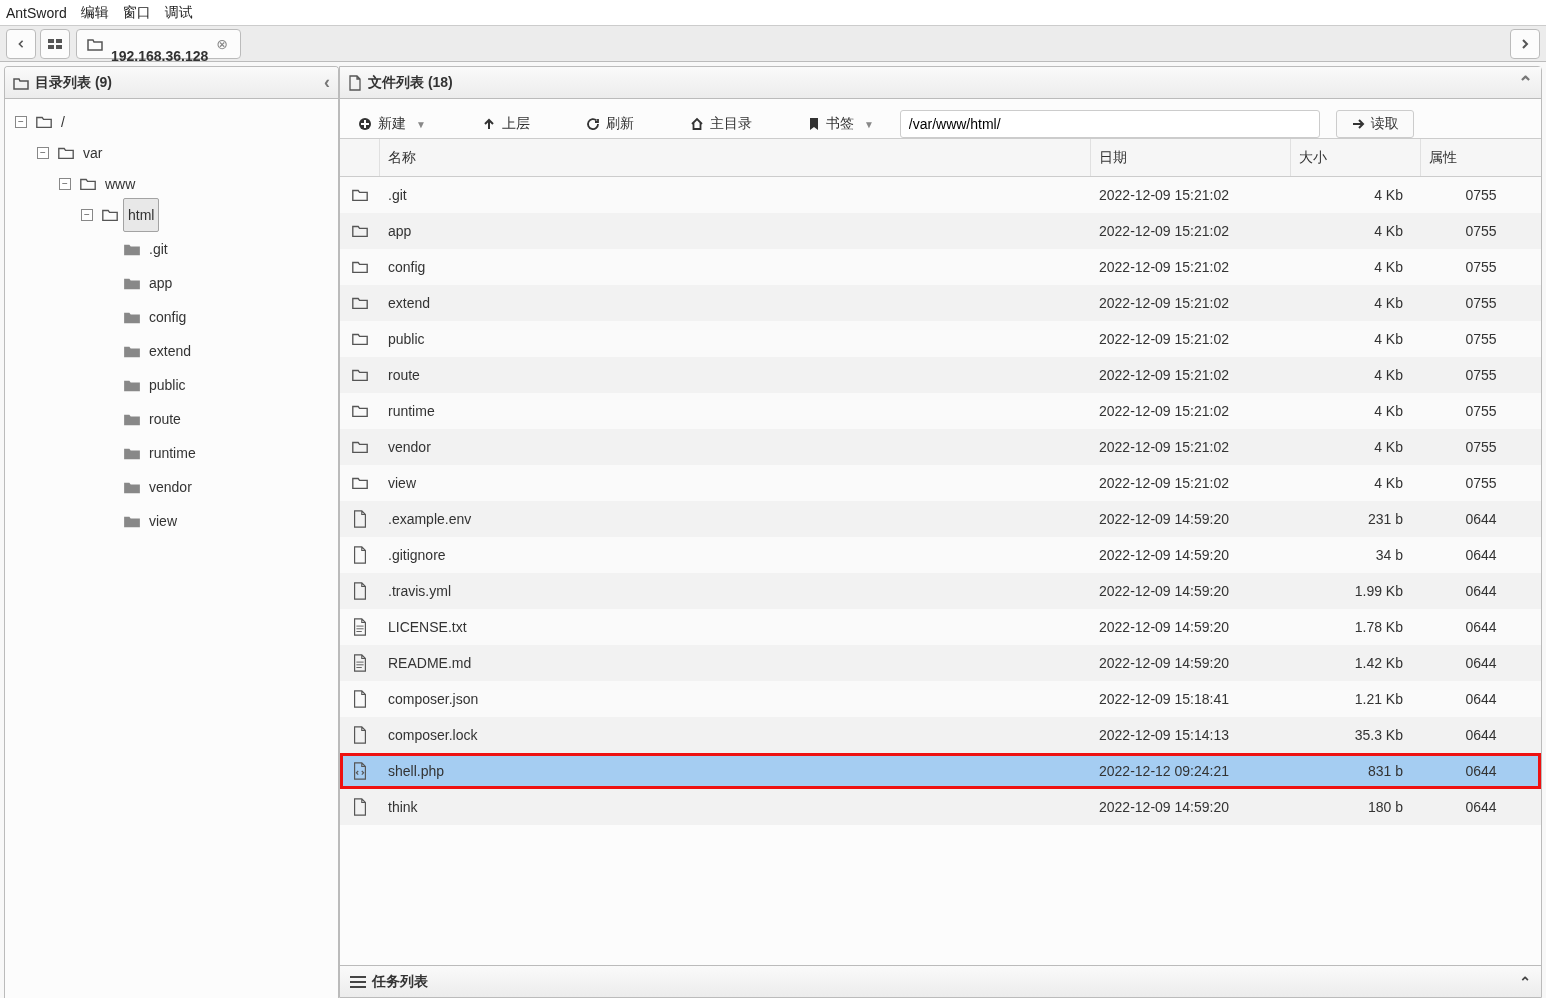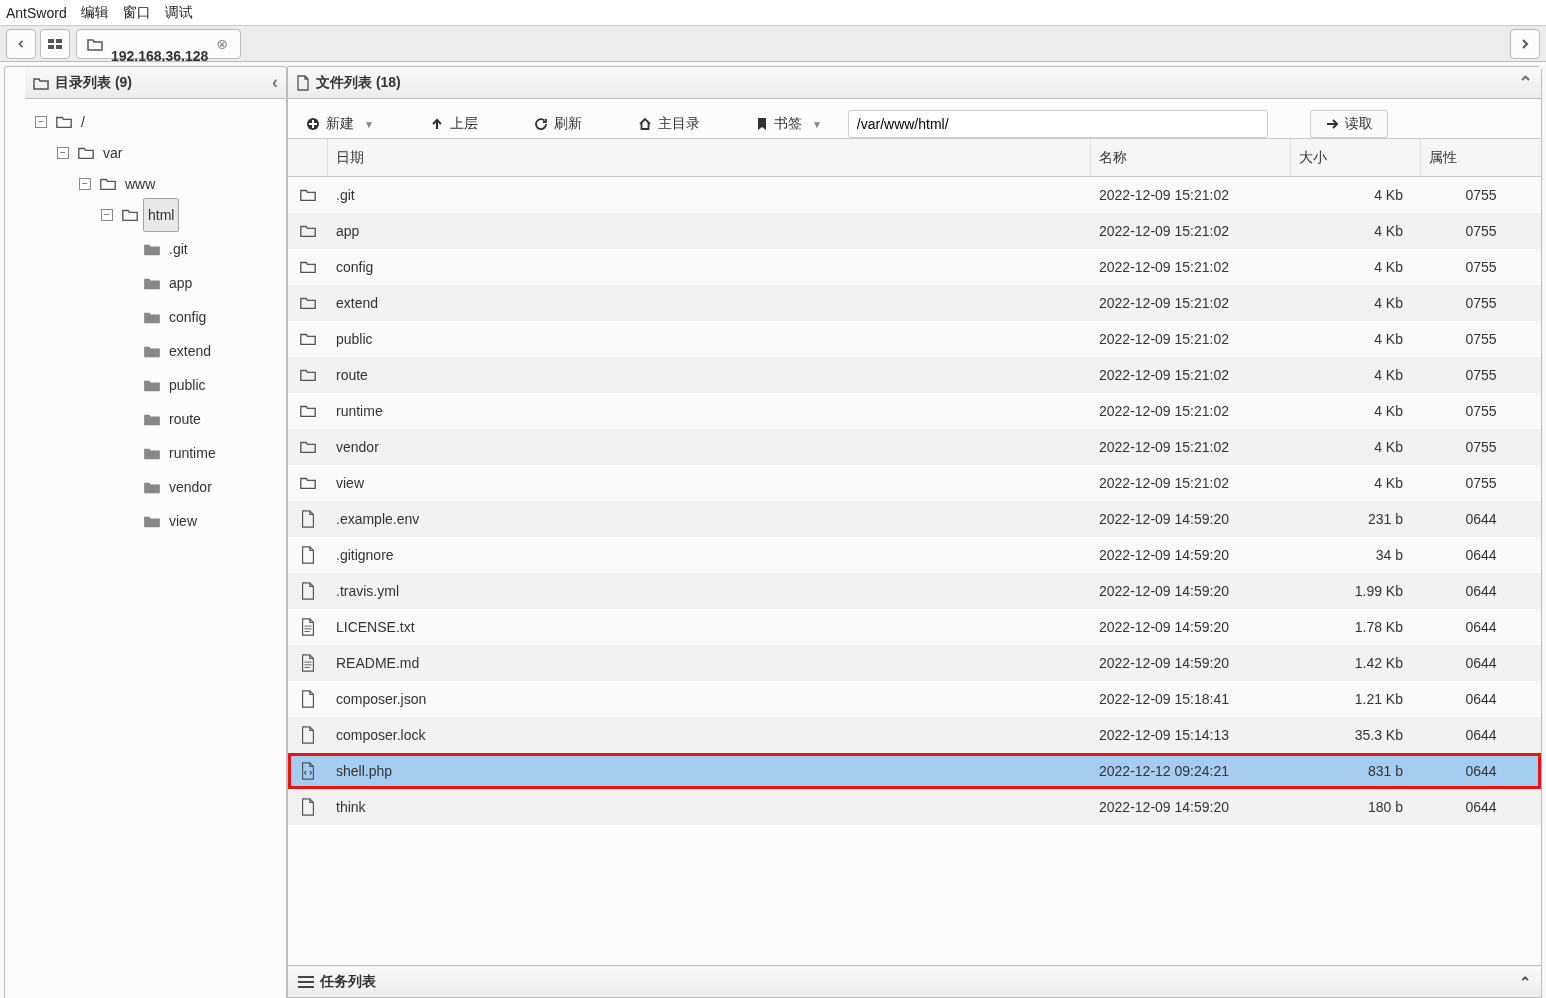--- a/index.html
+++ b/index.html
@@ -14,21 +14,21 @@
 .tabstrip { display: flex; align-items: center; height: 36px; background: #ececec; border-bottom: 1px solid #bbb; padding: 0 4px; gap: 0; }
 .tabbtn { width: 30px; height: 30px; border: 1px solid #bbb; background: #fcfcfc; border-radius: 4px; display: flex; align-items: center; justify-content: center; margin: 0 2px; cursor: pointer; }
 .tabbtn:first-child svg { width: 8px; }
 .tab { display: flex; align-items: center; height: 30px; padding: 0 12px 0 10px; border: 1px solid #bbb; background: #fcfcfc; border-radius: 4px; margin: 0 4px; gap: 8px; cursor: pointer; }
 .tab .label { font-weight: 600; font-size: 14px; margin-top: 24px; }
 .tab .closex { color: #888; font-size: 14px; }
 .tabspacer { flex: 1; }
 
 
 .split { display: flex; flex: 1; min-height: 0; }
-.sidepanel { width: 283px; border-right: 1px solid #bbb; background: #fcfcfc; display: flex; flex-direction: column; border-top: 1px solid #bbb; border-left: 1px solid #bbb; margin: 4px 0 0 4px; border-radius: 4px 4px 0 0; overflow: hidden; padding-left: 20px; }
+.sidepanel { width: 335px; border-right: 1px solid #bbb; background: #fcfcfc; display: flex; flex-direction: column; border-top: 1px solid #bbb; border-left: 1px solid #bbb; margin: 4px 0 0 4px; border-radius: 4px 4px 0 0; overflow: hidden; }
 .panelhdr { display: flex; align-items: center; height: 32px; padding: 0 8px; border-bottom: 1px solid #bbb; background: linear-gradient(#fafafa,#ececec); font-weight: 600; }
 .panelhdr .title { flex: 1; display: flex; align-items: center; gap: 6px; }
 .panelhdr .collapse { font-size: 18px; color: #777; cursor: pointer; }
 
 .tree { padding: 6px 4px; overflow: auto; user-select: none; }
 .tree ul { list-style: none; padding-left: 22px; }
 .tree > ul { padding-left: 6px; }
 .tree li { line-height: 30px; white-space: nowrap; }
 .noderow { display: inline-flex; align-items: center; gap: 4px; height: 28px; }
 .toggle { width: 12px; height: 12px; border: 1px solid #888; display: inline-flex; align-items: center; justify-content: center; font-size: 10px; line-height: 1; color: #555; background: #fff; cursor: pointer; margin-right: 4px; }
@@ -37,21 +37,21 @@
 .nodelabel.sel { background: #e8e8e8; border: 1px solid #a3a3a3; }
 
 .rightpanel { flex: 1; display: flex; flex-direction: column; margin: 4px 4px 0 0; border: 1px solid #bbb; border-radius: 0 4px 0 0; background: #fcfcfc; min-width: 0; }
 
 
 .toolbar { display: flex; align-items: flex-end; height: 40px; padding: 0 8px; gap: 16px; border-bottom: 1px solid #ccc; background: #fcfcfc; }
 .tbtn { display: inline-flex; align-items: center; gap: 6px; height: 28px; padding: 0 10px; border-radius: 3px; cursor: pointer; }
 .chev { font-size: 10px; color: #888; margin-left: 4px; }
 .tsep { width: 4px; }
 .pathinput { flex: 1; height: 28px; border: 1px solid #ccc; border-radius: 3px; padding: 0 8px; max-width: 420px; background: #fff; }
-.readbtn { height: 28px; padding: 0 14px; border: 1px solid #ccc; border-radius: 3px; background: #fafafa; display: inline-flex; align-items: center; gap: 6px; cursor: pointer; margin-left: 26px; }
+.readbtn { height: 28px; padding: 0 14px; border: 1px solid #ccc; border-radius: 3px; background: #fafafa; display: inline-flex; align-items: center; gap: 6px; cursor: pointer; }
 
 
 .filetable { flex: 1; overflow: auto; min-height: 0; }
 .filehead { display: grid; grid-template-columns: 40px 1fr 200px 130px 120px; height: 38px; align-items: center; border-bottom: 1px solid #ccc; background: #f6f6f6; font-weight: 400; color: #333; }
 .filehead > div { padding: 0 8px; border-right: 1px solid #e0e0e0; height: 100%; display: flex; align-items: center; }
 .filehead > div:last-child { border-right: none; }
 .filehead .size { justify-content: flex-start; }
 .row { display: grid; grid-template-columns: 40px 1fr 200px 130px 120px; height: 36px; align-items: center; }
 .row:nth-child(odd) { background: #fafafa; }
 .row:nth-child(even) { background: #f2f2f2; }
@@ -290,22 +290,22 @@
           <svg width="14" height="12" viewBox="0 0 14 12">
               <path d="M2 6 h9 M8 2 l4 4 l-4 4" fill="none" stroke="#333" stroke-width="2"></path>
             </svg>
           <span>读取</span>
         </span>
       </div>
 
       <div class="filetable">
         <div class="filehead">
           <div></div>
+          <div>名称</div>
           <div>日期</div>
-          <div>名称</div>
           <div class="size">大小</div>
           <div>属性</div>
         </div>
         <div id="file-rows">
             <div class="row">
     <div class="iconcell">
                 <svg class="iconfolder" viewBox="0 0 20 16">
                   <path d="M2 3 h6 l1.5 2 H18 v9 H2 z" fill="none" stroke="#555" stroke-width="1.5"></path>
                 </svg>
               </div>

